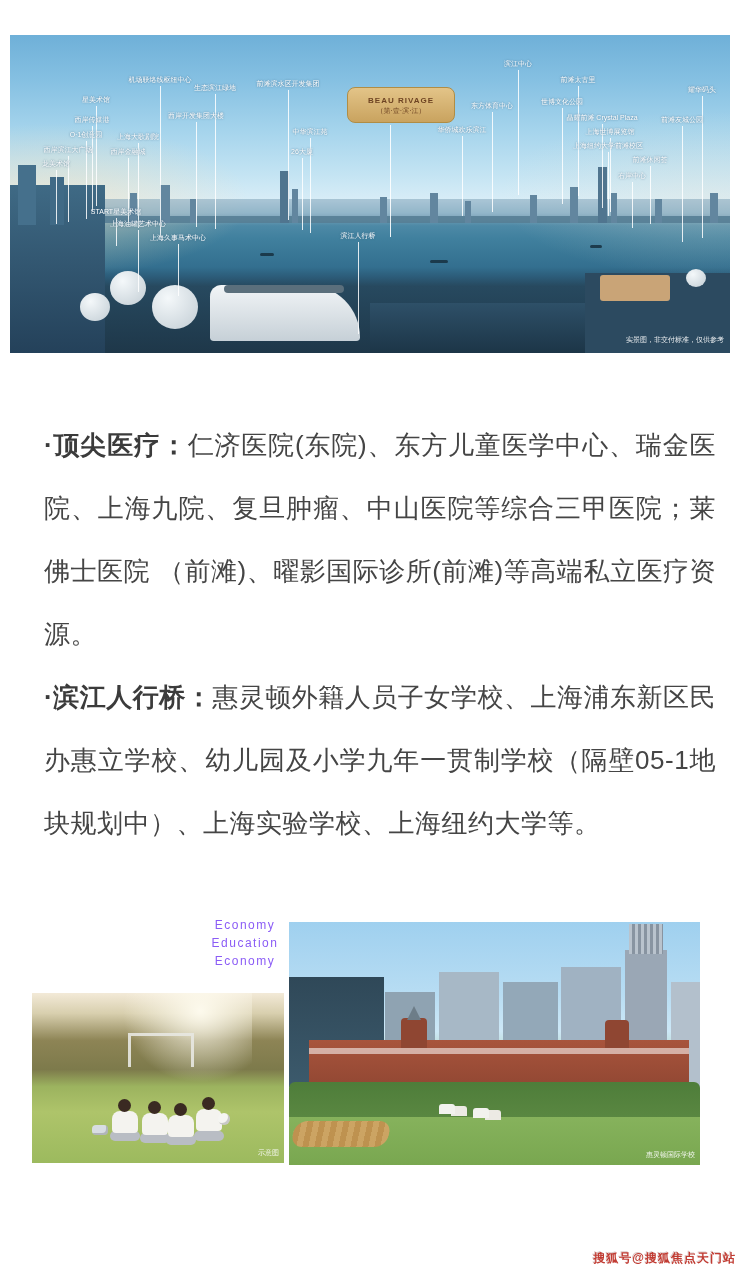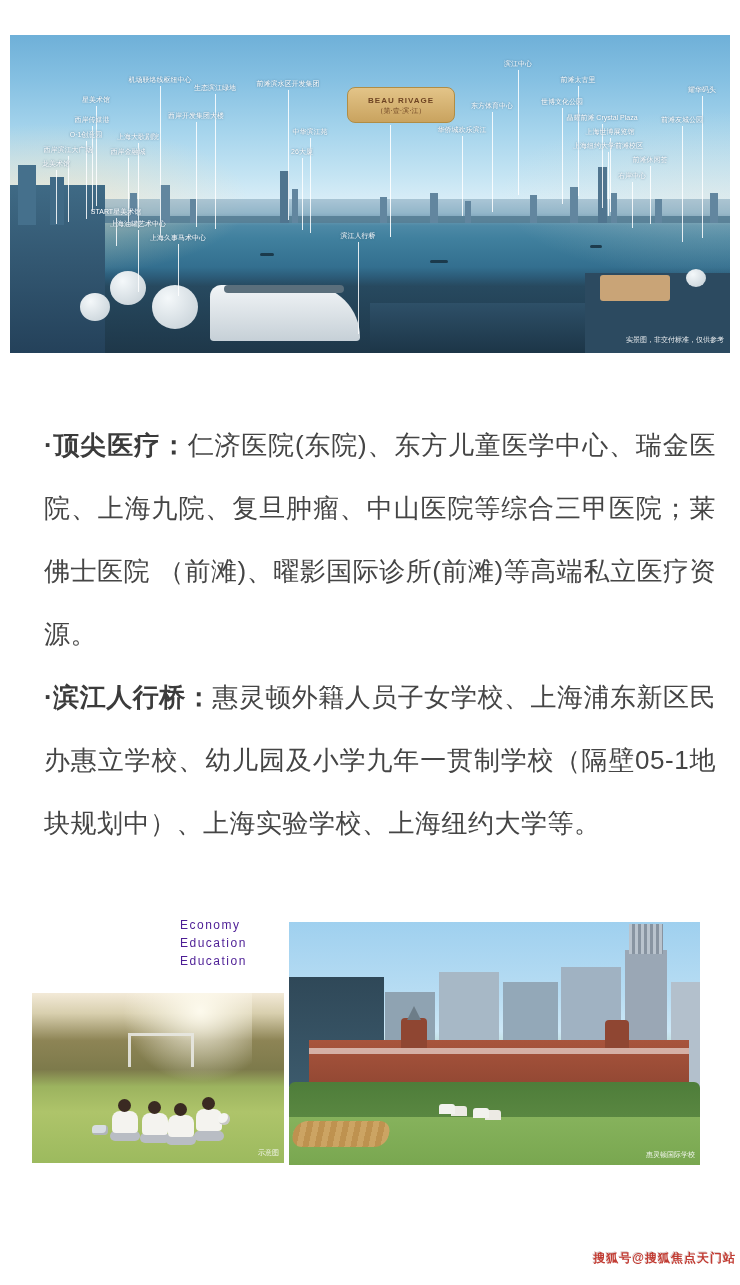--- a/index.html
+++ b/index.html
@@ -39,22 +39,22 @@
 
   .disclaimer { position:absolute; right:6px; bottom:8px; color:rgba(255,255,255,.9); font-size:7px; z-index:6; }
 
   
   .article { position:absolute; left:36px; top:414px; width:672px; color:#454545;
     font-size:26px; line-height:63px; letter-spacing:.5px; text-align:justify;margin-left:8px; }
   .article p { margin:0; }
   .lead { font-weight:bold; color:#3b3b3b; }
 
   
-  .caption { position:absolute; left:180px; top:916px; width:130px; color:#4c1d95;
-    font-size:12px; letter-spacing:1.5px; line-height:18px; }
+  .caption { position:absolute; left:180px; top:916px; width:130px; color:#8b5cf6;
+    font-size:12px; letter-spacing:1.5px; line-height:18px;text-align:center; }
   .photo { position:absolute; overflow:hidden; }
   .photo-left { left:32px; top:993px; width:252px; height:170px;
     background:linear-gradient(180deg,#f3ead8 0%, #d8cfae 12%, #8d8455 28%, #7d7a4b 45%, #9cb35f 55%, #aec46a 70%, #9cba5e 100%); }
   .glare { position:absolute; left:90px; top:0; width:130px; height:90px;
     background:radial-gradient(ellipse at 60% 20%, rgba(255,252,240,.95), rgba(255,252,240,0) 70%); }
   .goal { position:absolute; left:96px; top:40px; width:66px; height:34px;
     border:3px solid #e8e8e2; border-bottom:none; opacity:.9; }
   .kid-head { position:absolute; width:13px; height:13px; border-radius:50%; background:#3a2a22; }
   .kid-body { position:absolute; width:26px; height:22px; border-radius:8px 8px 4px 4px; background:#f4f3ef; }
   .kid-legs { position:absolute; width:30px; height:10px; border-radius:5px; background:#b9bdc4; }
@@ -189,21 +189,21 @@
     <div class="disclaimer">实景图，非交付标准，仅供参考</div>
   </div>
 
   <div class="article">
     <p><span class="lead">·顶尖医疗：</span><span>仁济医院(东院)、东方儿童医学中心、瑞金医院、上海九院、复旦肿瘤、中山医院等综合三甲医院；莱佛士医院 （前滩)、曜影国际诊所(前滩)等高端私立医疗资源。</span></p>
     <p><span class="lead">·滨江人行桥：</span><span>惠灵顿外籍人员子女学校、上海浦东新区民办惠立学校、幼儿园及小学九年一贯制学校（隔壁05-1地块规划中）、上海实验学校、上海纽约大学等。</span></p>
   </div>
 
   <div class="caption">
     <div>Economy  Education</div>
-    <div>Education</div>
+    <div>Economy</div>
   </div>
 
   <div class="photo photo-left">
     <div class="glare"></div>
     <div class="goal"></div>
     <div class="kid-legs" style="left:78px;top:138px"></div>
     <div class="kid-body" style="left:80px;top:118px"></div>
     <div class="kid-head" style="left:86px;top:106px"></div>
     <div class="kid-legs" style="left:108px;top:140px"></div>
     <div class="kid-body" style="left:110px;top:120px"></div>

